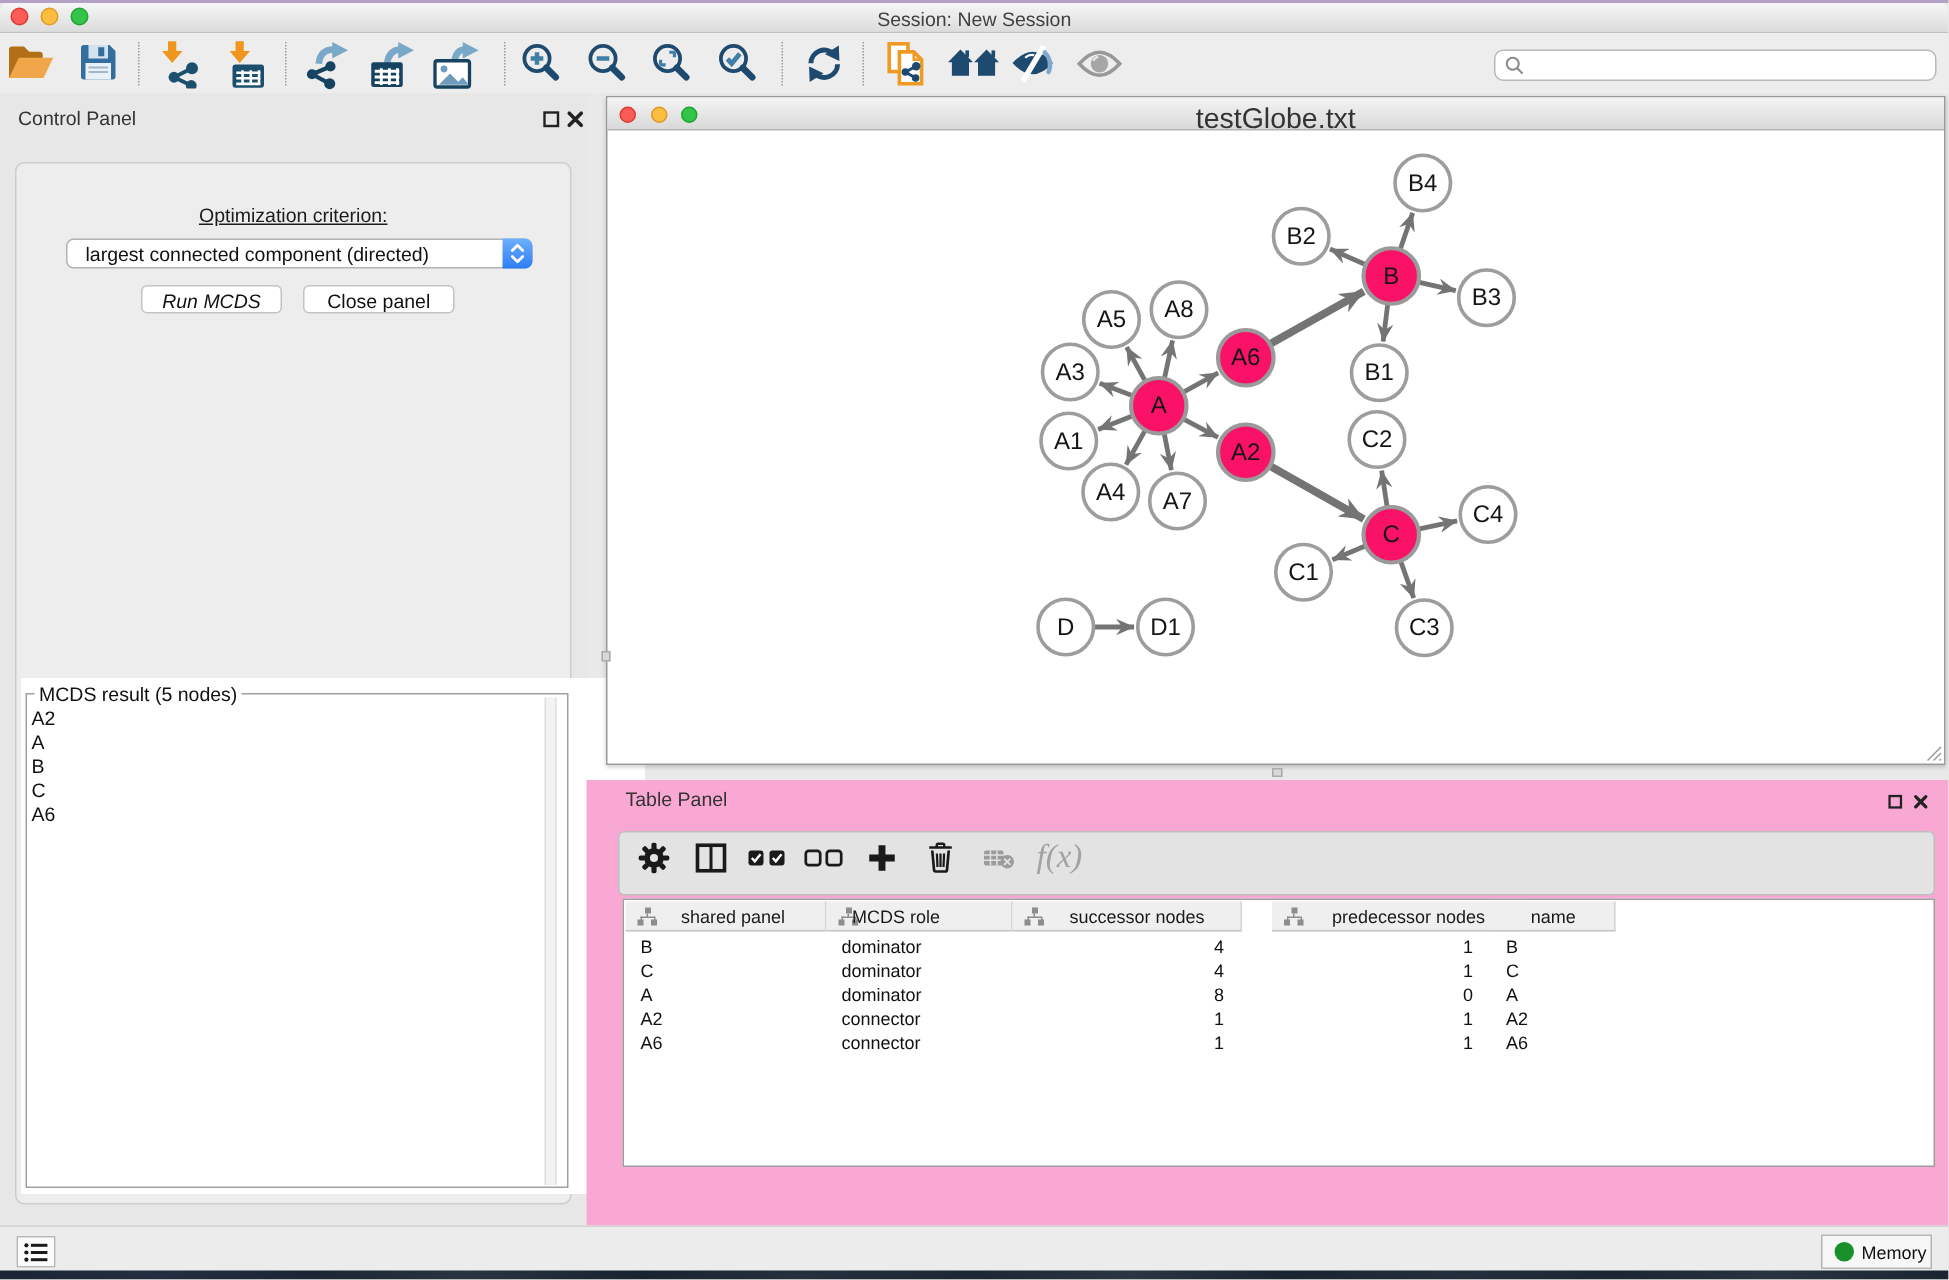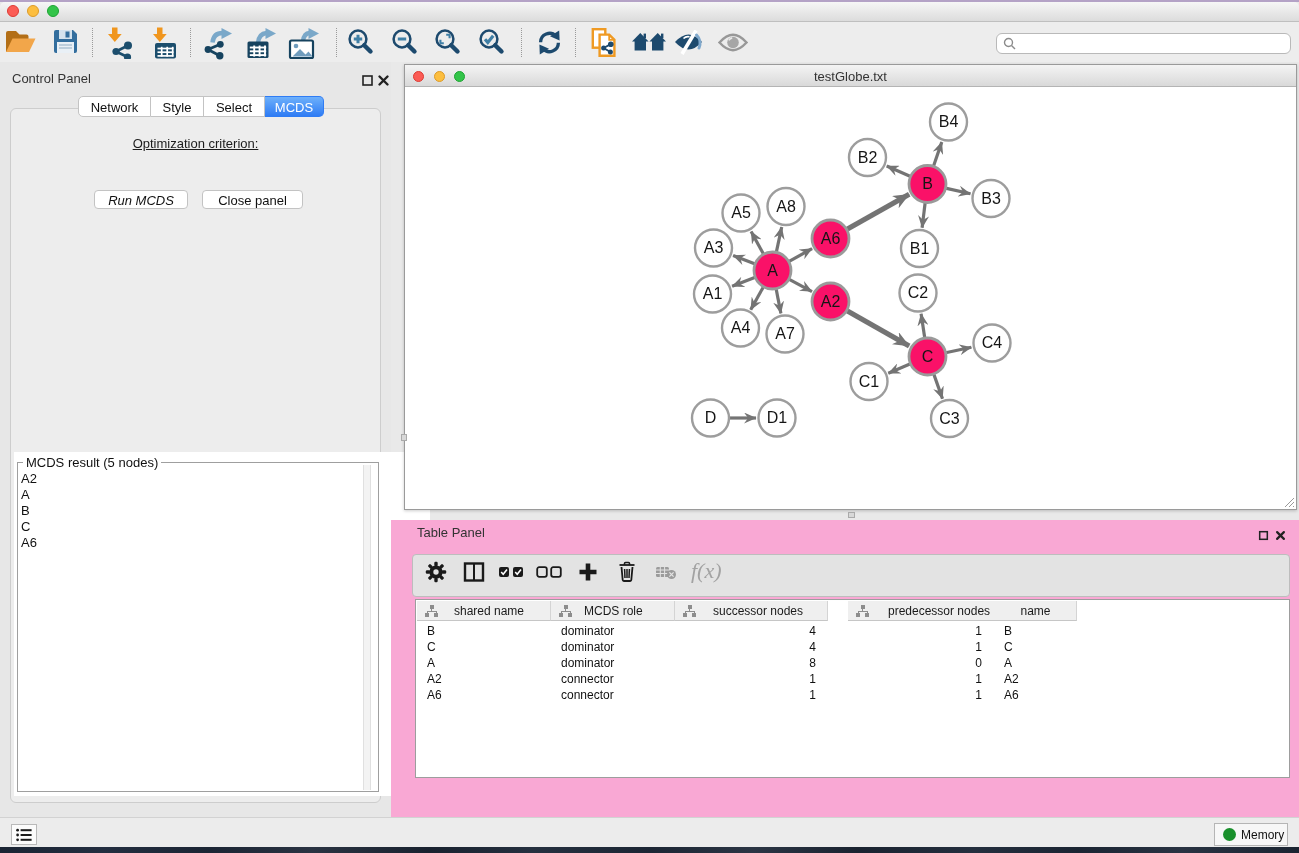--- a/index.html
+++ b/index.html
@@ -52,21 +52,21 @@
   padding:0 3px; font-size:13px; color:#111; }
 #cp-items { position:absolute; left:7px; top:19px; font-size:13px; color:#111; line-height:16px; }
 #cp-scroll { position:absolute; left:349px; top:13px; width:8px; height:325px;
   background:#f3f3f3; border-left:1px solid #e0e0e0; border-right:1px solid #e0e0e0; }
 
 #netwin { left:404px; top:64px; width:893px; height:446px; background:#fff;
   border:1px solid #9a9a9a; box-shadow:0 1px 3px rgba(0,0,0,0.2); }
 #nw-titlebar { position:absolute; left:0; top:0; width:100%; height:22px;
   background:linear-gradient(#f4f4f4,#d9d9d9); border-bottom:1px solid #b4b4b4; }
 #nw-titlebar .t { position:absolute; left:0; right:0; top:4px; text-align:center;
-  font-size:13px; color:#333; }
+  font-size:19px; color:#333; }
 .ntl { position:absolute; top:5.5px; width:11px; height:11px; border-radius:50%; }
 #graph .e { stroke-width:3.2; }
 #graph .et { stroke-width:5.2; }
 #graph .nw { fill:#fff; stroke:#9d9d9d; stroke-width:2.4; }
 #graph .np { fill:#fa1168; stroke:#9a9a9a; stroke-width:2.8; }
 
 #tablepanel { left:391px; top:520px; width:908px; height:300px; background:#f9a8d4; }
 #tp-title { position:absolute; left:26px; top:5px; font-size:13px; color:#333; }
 #tp-toolbar { position:absolute; left:21px; top:34px; width:878px; height:43px;
   background:#e3e3e3; border:1px solid #bdbdbd; border-radius:4px; }
@@ -94,20 +94,21 @@
 #bottomstrip { left:0; top:847px; width:1299px; height:6px;
   background:linear-gradient(90deg,#1a2433 0%,#232e40 8%,#1b2534 16%,#2a3342 24%,#19222f 33%,#25303f 41%,#1c2634 50%,#2b3544 58%,#1a2330 66%,#242f3e 75%,#1b2533 83%,#293342 91%,#1a2431 100%); }
 </style>
 </head>
 <body>
 <div id="topstrip" class="abs"></div>
 <div id="titlebar" class="abs">
   <div class="tl abs" id="tb-red"></div>
   <div class="tl abs" id="tb-yel"></div>
   <div class="tl abs" id="tb-grn"></div>
+  <div class="t">Session: New Session</div>
 </div>
 <div id="toolbar" class="abs">
   <div class="sep" style="left:92px;"></div>
   <div class="sep" style="left:190px;"></div>
   <div class="sep" style="left:336px;"></div>
   <div class="sep" style="left:521px;"></div>
   <div class="sep" style="left:575px;"></div>
 
   <svg class="ticon" style="left:4px; top:7px;" width="33" height="26" viewBox="0 0 33 26">
     <path d="M2 23 V4 q0-2 2-2 h8 l3.5 3.5 h7 q2 0 2 2 V10" fill="#b36f17"></path>
@@ -263,27 +264,30 @@
     <svg width="13" height="13" viewBox="0 0 13 13">
         <rect x="2" y="2" width="9" height="9" fill="none" stroke="#222" stroke-width="1.6"></rect>
       </svg>
   </div>
   <div class="wbtn" style="left:377px; top:11px;">
     <svg width="13" height="13" viewBox="0 0 13 13">
         <path d="M2.5 2.5 L10.5 10.5 M10.5 2.5 L2.5 10.5" stroke="#222" stroke-width="2.4" stroke-linecap="round"></path>
       </svg>
   </div>
   <div id="cp-box"></div>
-  <div class="tabrow" style="left:78px; top:34px;">
-    <div class="tab first" style="width:73px;">Network</div>
-      <div class="tab" style="width:53px;">Style</div>
-    <div class="tab" style="width:61px;">Select</div>
-      <div class="tab sel last" style="width:59px;">MCDS</div>
-  </div>
   <div class="abs" style="left:0; top:74px; width:391px; text-align:center; font-size:13px; color:#1c1c1c;text-decoration:underline;">Optimization criterion:</div>
+  <div id="cp-combo" class="abs">
+    <span>largest connected component (directed)</span>
+    <div id="cp-combo-btn">
+      <svg width="12" height="14" viewBox="0 0 12 14">
+        <path d="M2.5 5 L6 1.5 L9.5 5" fill="none" stroke="#fff" stroke-width="1.8" stroke-linejoin="round" stroke-linecap="round"></path>
+        <path d="M2.5 9 L6 12.5 L9.5 9" fill="none" stroke="#fff" stroke-width="1.8" stroke-linejoin="round" stroke-linecap="round"></path>
+      </svg>
+    </div>
+  </div>
   <div class="cbtn" style="left:94px; top:128px; width:94px;font-style:italic;">Run MCDS</div>
   <div class="cbtn" style="left:202px; top:128px; width:101px;">Close panel</div>
   <div id="cp-list" class="abs">
     <div id="cp-group"></div>
     <div id="cp-grouptitle">MCDS result (5 nodes)</div>
     <div id="cp-items">A2<br>A<br>B<br>C<br>A6</div>
     <div id="cp-scroll"></div>
   </div>
 </div>
 <div id="netwin" class="abs">
@@ -440,25 +444,25 @@
           <line x1="9.6" y1="3" x2="9.6" y2="13"></line>
       </g>
       <circle cx="16.5" cy="10.5" r="4.5" fill="#9b9b9b"></circle>
       <path d="M14.4 8.4 l4.2 4.2 M18.6 8.4 l-4.2 4.2" stroke="#e3e3e3" stroke-width="1.3"></path>
     </svg>
     <div style="position:absolute; left:278px; top:3px; font-family:'Liberation Serif',serif; font-style:italic; font-size:22px; color:#a2a2a2;">f(x)</div>
   </div>
   <div id="tp-table">
     <div class="th" style="left:1px; width:134px;">
         <span class="hicon"></span>
-        <span class="ht" style="left:37px;">shared name</span>
+        <span class="ht" style="left:37px;">shared panel</span>
       </div>
     <div class="th" style="left:135px; width:124px;">
         <span class="hicon"></span>
-        <span class="ht" style="left:33px;">MCDS role</span>
+        <span class="ht" style="left:17px;">MCDS role</span>
       </div>
     <div class="th" style="left:259px; width:153px;">
         <span class="hicon"></span>
         <span class="ht" style="left:38px;">successor nodes</span>
       </div>
     <div class="th" style="left:432px; width:166px;">
         <span class="hicon"></span>
         <span class="ht" style="left:40px;">predecessor nodes</span>
       </div>
     <div class="th" style="left:578px; width:83px;">

